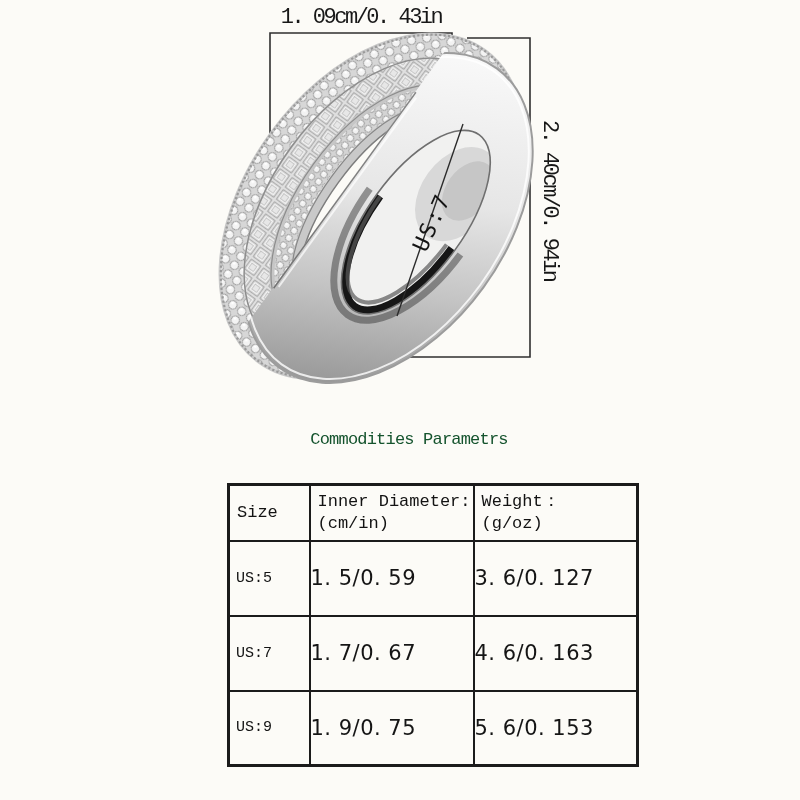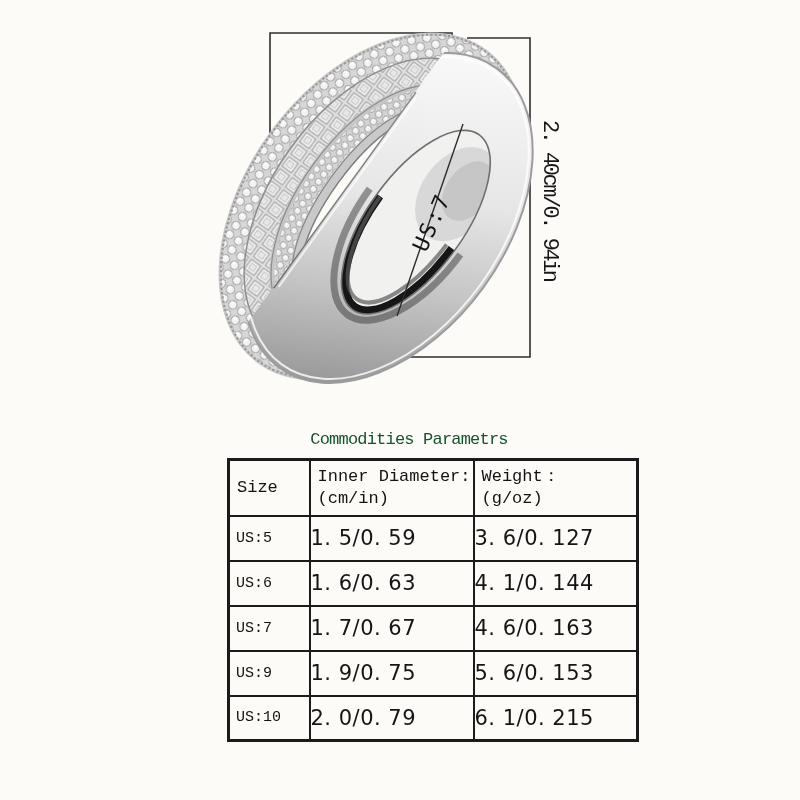--- a/index.html
+++ b/index.html
@@ -16,21 +16,21 @@
     font-size:22px;letter-spacing:-2.5px;
   }
   #width-label{left:361px;top:5px;transform:translateX(-50%);}
   #height-label{left:562px;top:120px;transform:rotate(90deg);transform-origin:0 0;}
   .section-title{
     position:absolute;left:409px;top:430px;transform:translateX(-50%);
     font-size:17px;letter-spacing:-0.8px;color:#14532d;white-space:nowrap;
     font-family:"Liberation Mono", monospace;
   }
   table.spec-table{
-    position:absolute;left:227px;top:458px;width:409px;height:284px;
+    position:absolute;left:227px;top:483px;width:409px;height:284px;
     border-collapse:collapse;table-layout:fixed;
     border:3px solid #1b1b1b;
   }
   .spec-table th,.spec-table td{border:2px solid #1b1b1b;padding:0;}
   .spec-table thead tr{height:56px;}
   .spec-table tbody tr{height:44px;padding-left:22px;}
   .spec-table th{
     text-align:left;font-weight:normal;vertical-align:middle;
     font-size:17px;line-height:1.28;padding-left:7px;color:#131313;
     font-family:"Liberation Mono", monospace;
@@ -126,20 +126,21 @@
         </g>
         <line x1="336" y1="100" x2="336" y2="342" stroke="#4a4a4a" stroke-width="3" opacity="0.65"></line>
         <line x1="340" y1="104" x2="340" y2="338" stroke="#ffffff" stroke-width="2" opacity="0.7"></line>
       </g>
     </g>
 
     <line x1="397" y1="316" x2="463" y2="124" stroke="#2b2b2b" stroke-width="1.4"></line>
     <text transform="translate(433,223) rotate(-66)" text-anchor="middle" dominant-baseline="middle" font-family="DejaVu Sans Mono, monospace" font-size="22" letter-spacing="2" fill="#141414">US:7</text>
   </svg>
 
+  <div class="dim-label" id="width-label">1. 09cm/0. 43in</div>
   <div class="dim-label" id="height-label">2. 40cm/0. 94in</div>
 
   <div class="section-title">Commodities Parametrs</div>
 
   <table class="spec-table">
     <colgroup>
       <col style="width:81px">
         <col style="width:164px">
         <col style="width:164px">
     </colgroup>
@@ -158,34 +159,24 @@
         </th>
       </tr>
     </thead>
     <tbody>
       <tr>
         <td class="size">US:5</td>
         <td class="num">1. 5/0. 59</td>
         <td class="num">3. 6/0. 127</td>
       </tr>
       <tr>
-        <td class="size">US:6</td>
-        <td class="num">1. 6/0. 63</td>
-        <td class="num">4. 1/0. 144</td>
-      </tr>
-      <tr>
         <td class="size">US:7</td>
         <td class="num">1. 7/0. 67</td>
         <td class="num">4. 6/0. 163</td>
       </tr>
       <tr>
         <td class="size">US:9</td>
         <td class="num">1. 9/0. 75</td>
         <td class="num">5. 6/0. 153</td>
       </tr>
-      <tr>
-        <td class="size">US:10</td>
-        <td class="num">2. 0/0. 79</td>
-        <td class="num">6. 1/0. 215</td>
-      </tr>
     </tbody>
   </table>
 </div>
 
 </body></html>

